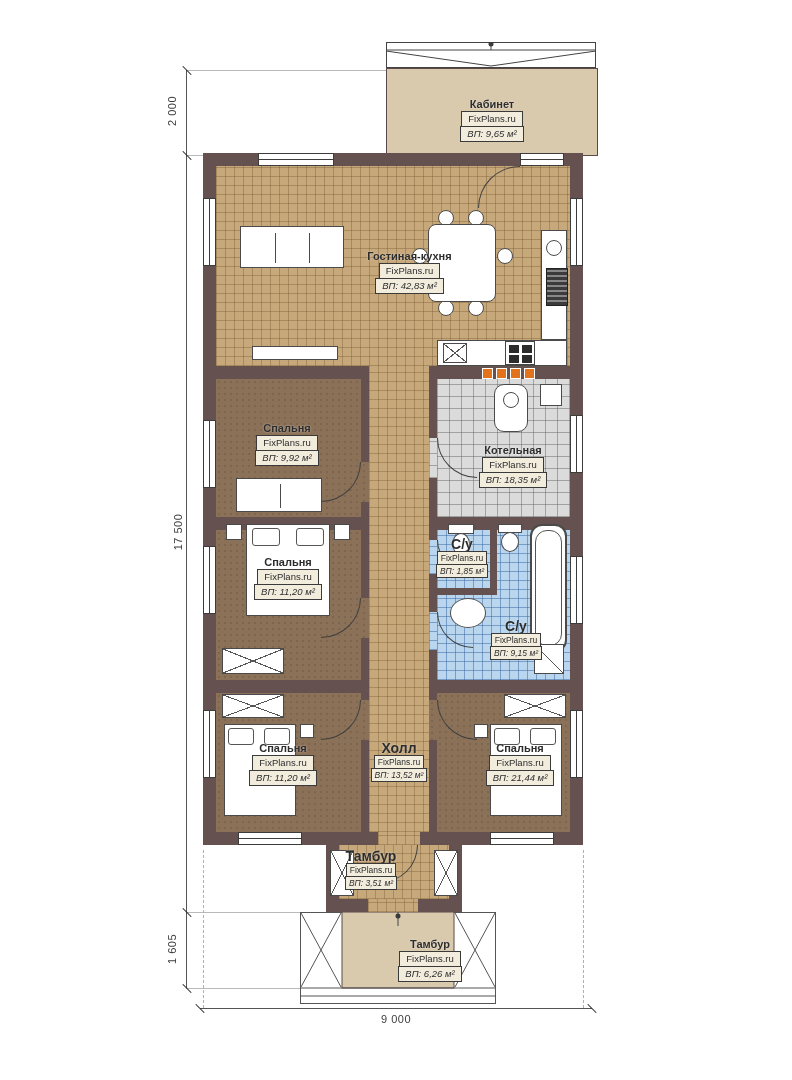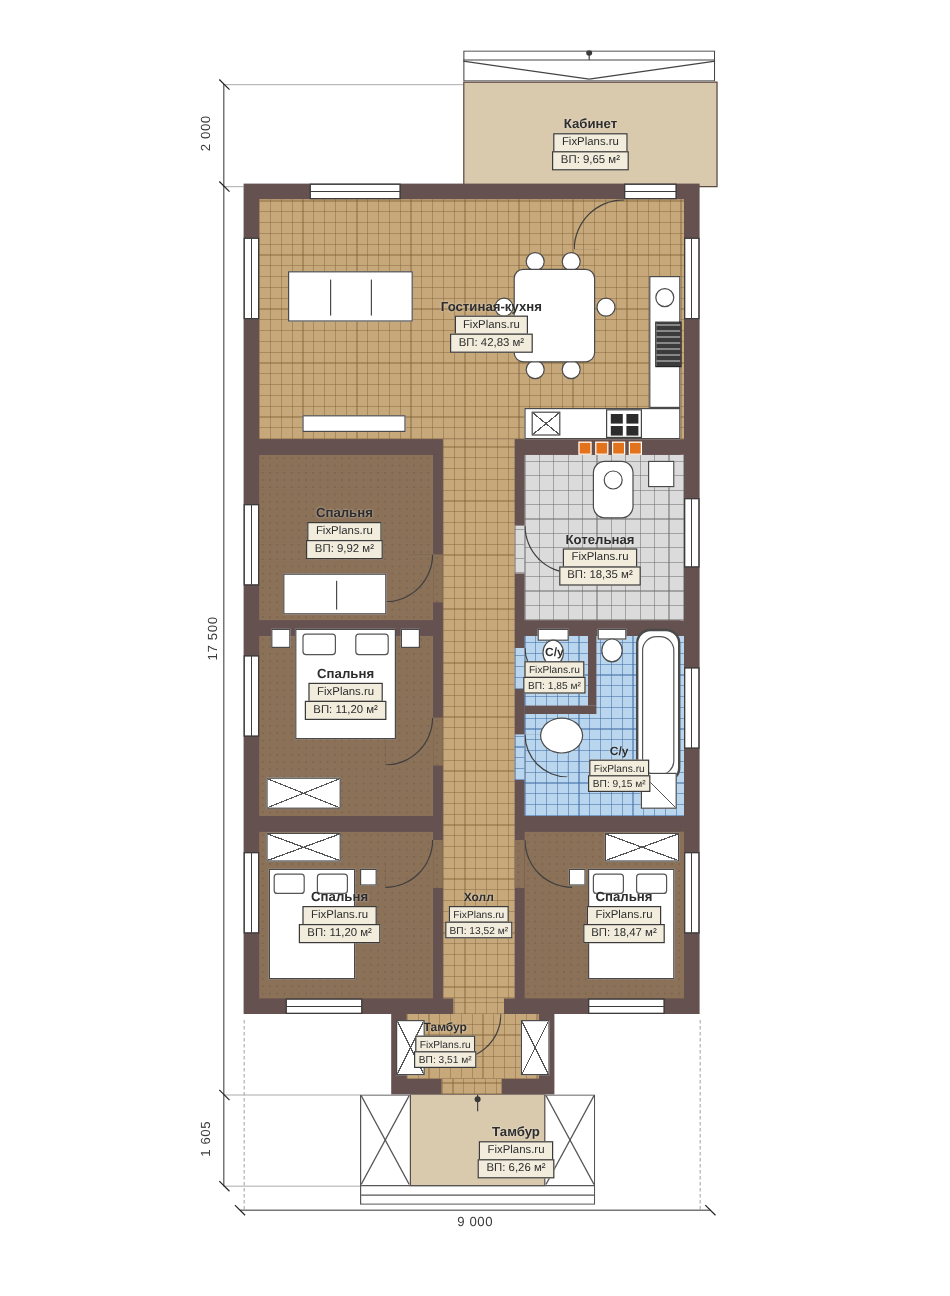--- a/index.html
+++ b/index.html
@@ -26,22 +26,22 @@
   .xbox{background-color:#fff;border:1px solid #4a4a4a;box-sizing:border-box;
     background-image:linear-gradient(to top right,transparent calc(50% - .5px),#555 calc(50% - .5px) calc(50% + .5px),transparent calc(50% + .5px)),
                      linear-gradient(to bottom right,transparent calc(50% - .5px),#555 calc(50% - .5px) calc(50% + .5px),transparent calc(50% + .5px));}
   .arc{box-sizing:border-box;}
   .arc-br{border-right:1px solid #3e3e3e;border-bottom:1px solid #3e3e3e;border-bottom-right-radius:100%;}
   .arc-bl{border-left:1px solid #3e3e3e;border-bottom:1px solid #3e3e3e;border-bottom-left-radius:100%;}
   .arc-tl{border-left:1px solid #3e3e3e;border-top:1px solid #3e3e3e;border-top-left-radius:100%;}
   .room-label{display:flex;flex-direction:column;align-items:center;z-index:30;}
   .room-name{font-weight:bold;font-size:11px;line-height:13px;white-space:nowrap;text-shadow:0 0 2px rgba(255,255,255,.6);}
   .label-box{border:1px solid #3a3a3a;background:#f2ecdd;padding:1px 6px;font-size:9.5px;line-height:12px;white-space:nowrap;}
-  .label-box + .label-box{margin-top:-1px;}
-  .room-label.small .room-name{font-size:10px;}
+  .label-box + .label-box{margin-top:-1px;font-style:italic;}
+  .room-label.small .room-name{font-size:14px;}
   .room-label.small .label-box{font-size:8.5px;padding:0 3px;}
   .dimv{width:1px;background:#555;}
   .dimh{height:1px;background:#555;}
   .tick{width:12px;height:1px;background:#222;transform:rotate(45deg);}
   .dim-label{font-size:11px;color:#3d3d3d;text-align:center;letter-spacing:.5px;}
   .rot{transform:rotate(-90deg);}
   .ext{background:#b9b9b9;}
   .extd{border-left:1px dashed #b0b0b0;width:0;}
   .pillow{background:#fff;border:1px solid #555;border-radius:3px;}
   .fridge{background:repeating-linear-gradient(0deg,#3b3b3b 0 3px,#888 3px 5px);border:1px solid #222;}
@@ -240,21 +240,21 @@
     <div class="label-box">FixPlans.ru</div>
     <div class="label-box">ВП: 42,83 м²</div>
   </div>
 
   <div class="room-label abs" style="left:232px;top:422px;width:110px;">
     <div class="room-name">Спальня</div>
     <div class="label-box">FixPlans.ru</div>
     <div class="label-box">ВП: 9,92 м²</div>
   </div>
 
-  <div class="room-label abs" style="left:445px;top:444px;width:110px;">
+  <div class="room-label abs" style="left:458px;top:444px;width:110px;">
     <div class="room-name">Котельная</div>
     <div class="label-box">FixPlans.ru</div>
     <div class="label-box">ВП: 18,35 м²</div>
   </div>
 
   <div class="room-label abs" style="left:233px;top:556px;width:110px;">
     <div class="room-name">Спальня</div>
     <div class="label-box">FixPlans.ru</div>
     <div class="label-box">ВП: 11,20 м²</div>
   </div>
@@ -279,21 +279,21 @@
 
   <div class="room-label small abs" style="left:349px;top:742px;width:100px;">
     <div class="room-name">Холл</div>
     <div class="label-box">FixPlans.ru</div>
     <div class="label-box">ВП: 13,52 м²</div>
   </div>
 
   <div class="room-label abs" style="left:465px;top:742px;width:110px;">
     <div class="room-name">Спальня</div>
     <div class="label-box">FixPlans.ru</div>
-    <div class="label-box">ВП: 18,47 м²</div>
+    <div class="label-box">ВП: 21,44 м²</div>
   </div>
 
   <div class="room-label small abs" style="left:328px;top:850px;width:86px;">
     <div class="room-name">Тамбур</div>
     <div class="label-box">FixPlans.ru</div>
     <div class="label-box">ВП: 3,51 м²</div>
   </div>
 
   <div class="room-label abs" style="left:375px;top:938px;width:110px;">
     <div class="room-name">Тамбур</div>

